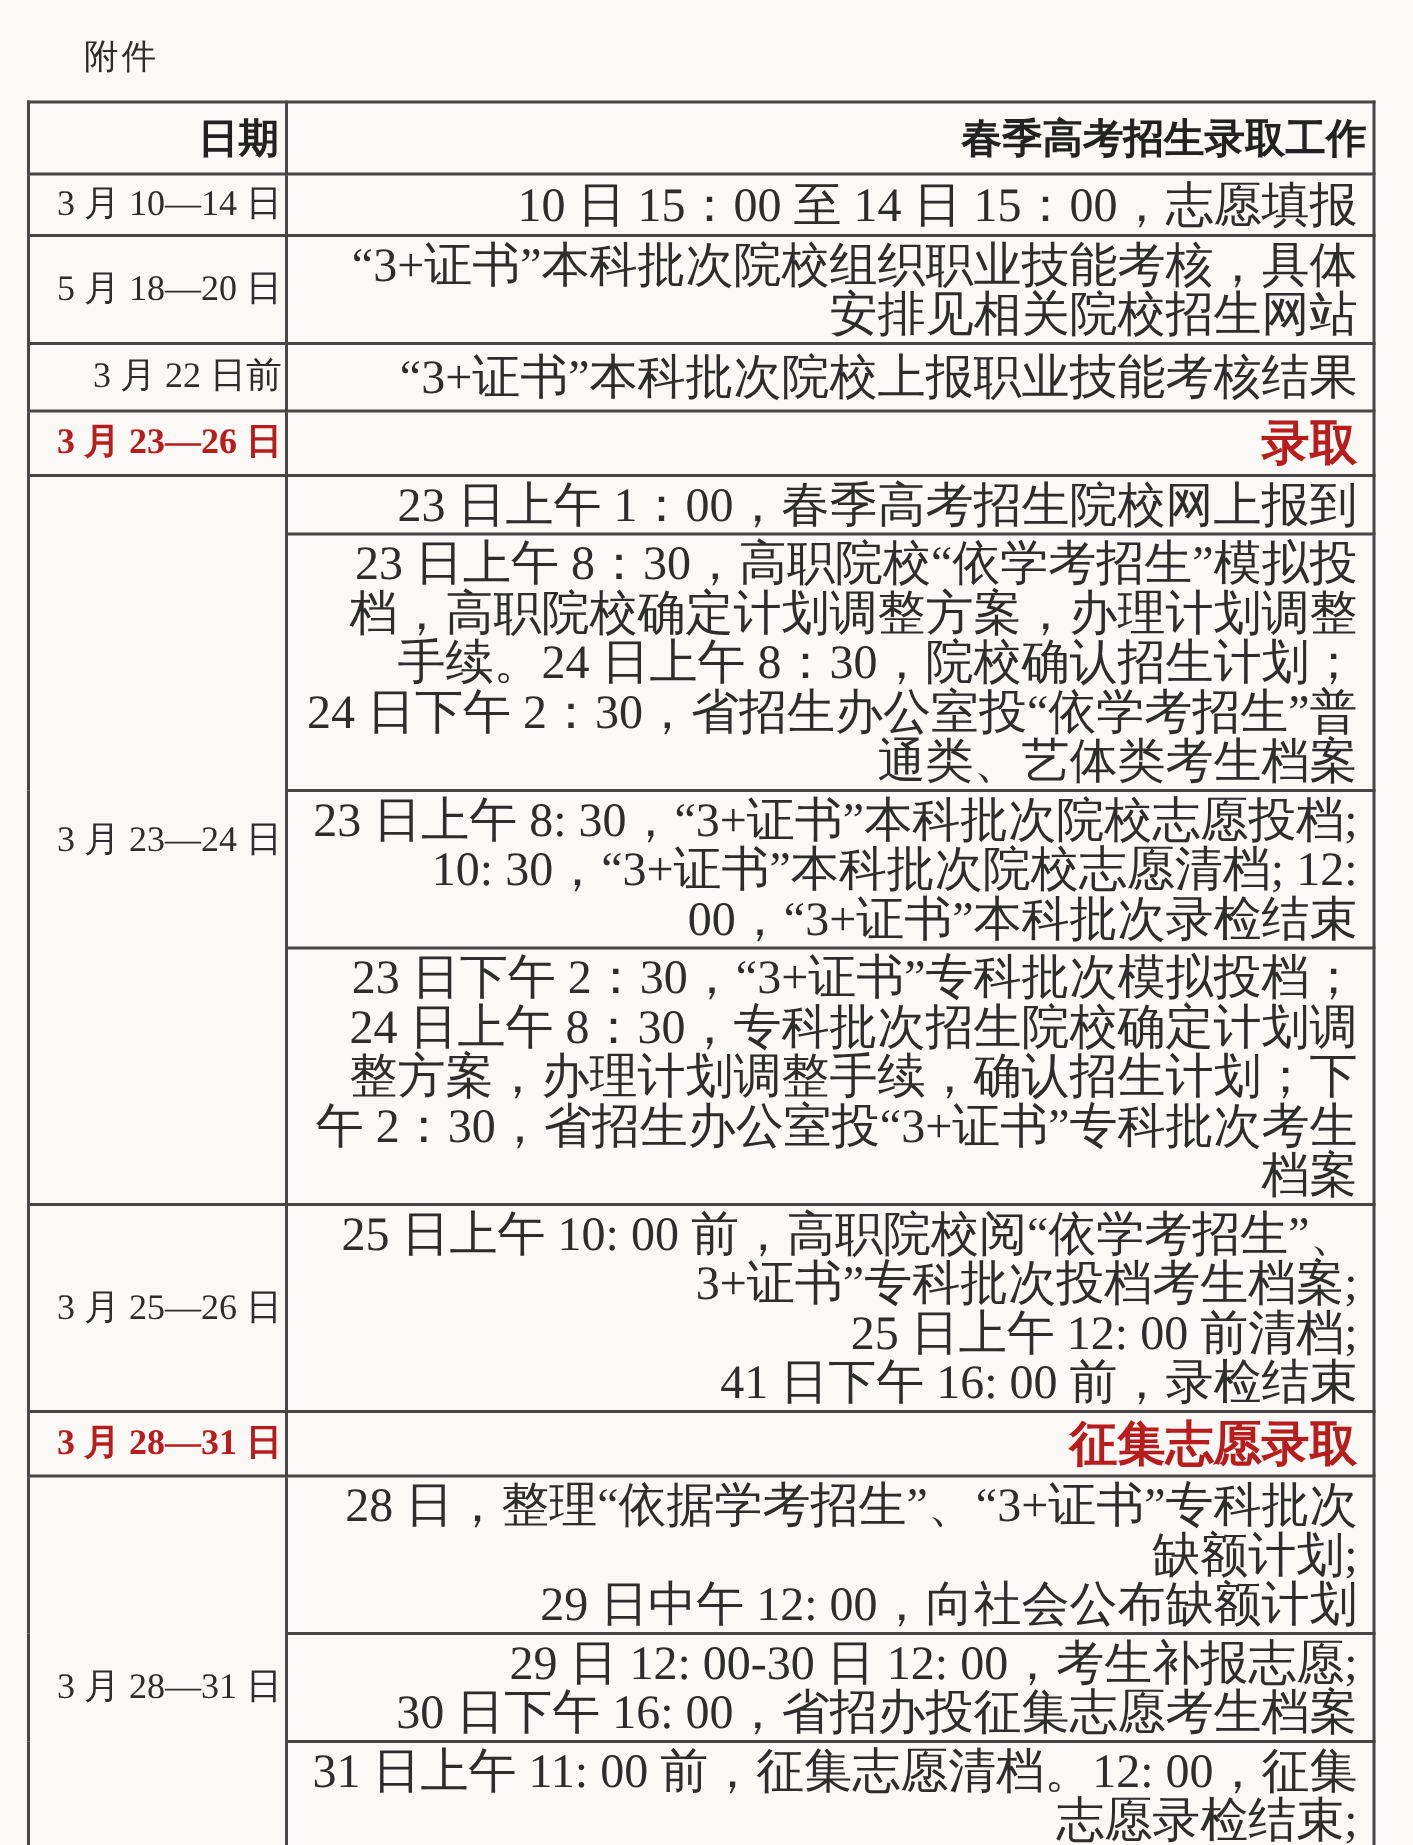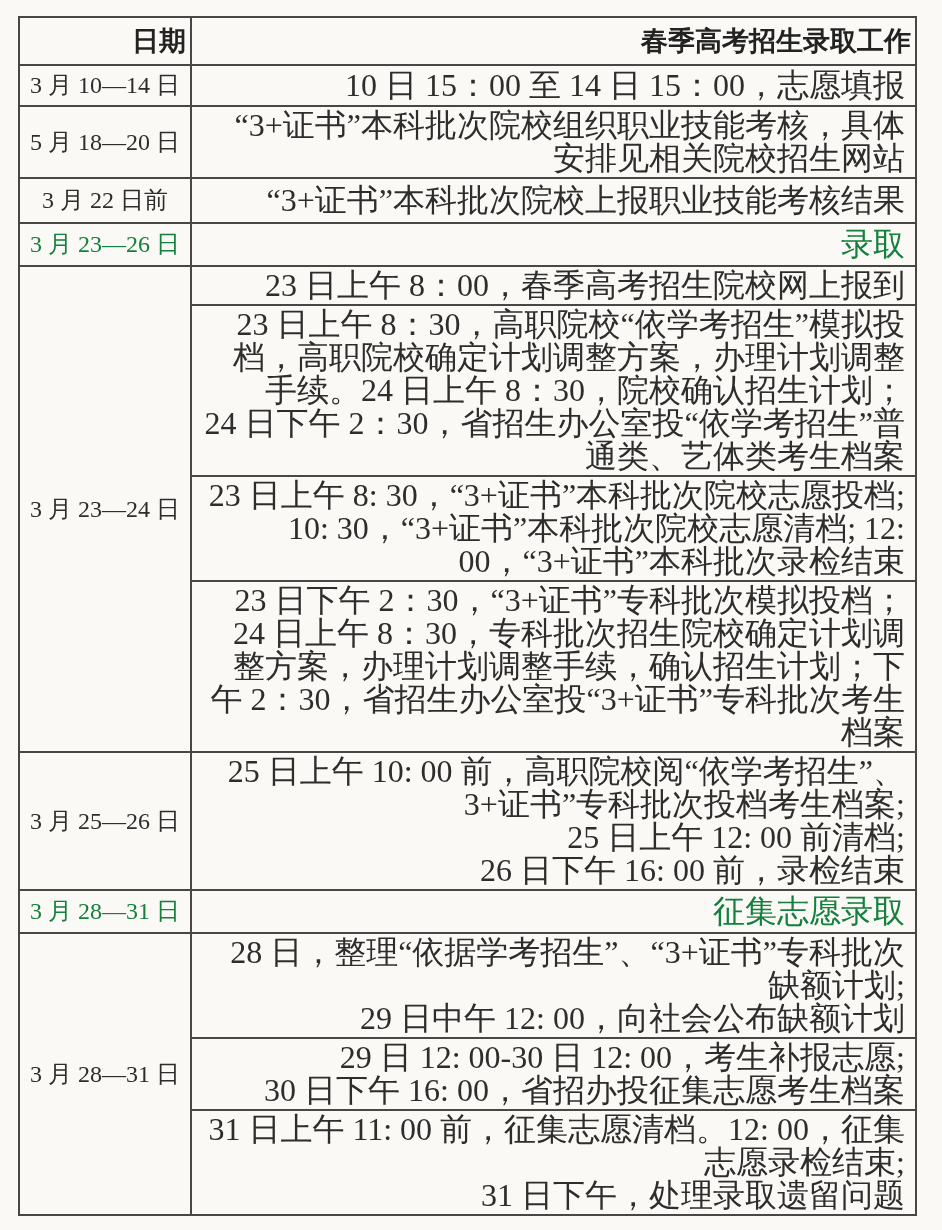--- a/index.html
+++ b/index.html
@@ -38,44 +38,44 @@
     box-sizing:border-box;
     text-align:right;
   }
   th{
     font-size:27px;
     font-weight:bold;
     padding:5px 4px;
     color:#222;
   }
   td.date{
-    text-align:center;
     vertical-align:middle;
     font-size:24px;
     padding:4px 2px;
     line-height:31px;
   }
   td.work{
     font-size:32px;
     line-height:33px;
     padding:2px 10px 2px 12px;
     vertical-align:middle;
   }
   td.work p{margin:0;}
   tr.section td{
-    font-weight:normal;
-    color:#15803d;
+    font-weight:bold;
+    color:#b91c1c;
   }
   tr.section td.work{padding-top:4px;padding-bottom:4px;}
 </style>
 </head>
 <body>
 
 <div class="page">
 
+  <div class="attachment">附件</div>
 
 
   <table class="schedule">
     <colgroup>
         <col class="c-date">
         <col class="c-work">
       </colgroup>
     <thead>
       <tr>
         <th>日期</th>
@@ -105,21 +105,21 @@
       </tr>
 
       <tr class="section" style="height:41px;">
         <td class="date">3 月 23—26 日</td>
         <td class="work">录取</td>
       </tr>
 
       <tr style="height:36px;">
         <td class="date" rowspan="4">3 月 23—24 日</td>
         <td class="work">
-          <p>23 日上午 8：00，春季高考招生院校网上报到</p>
+          <p>23 日上午 1：00，春季高考招生院校网上报到</p>
         </td>
       </tr>
       <tr style="height:167px;">
         <td class="work">
           <p>23 日上午 8：30，高职院校“依学考招生”模拟投档，高职院校确定计划调整方案，办理计划调整手续。24 日上午 8：30，院校确认招生计划；</p>
           <p>24 日下午 2：30，省招生办公室投“依学考招生”普通类、艺体类考生档案</p>
         </td>
       </tr>
       <tr style="height:72px;">
         <td class="work">
@@ -131,21 +131,21 @@
           <p>23 日下午 2：30，“3+证书”专科批次模拟投档；</p>
           <p>24 日上午 8：30，专科批次招生院校确定计划调整方案，办理计划调整手续，确认招生计划；下午 2：30，省招生办公室投“3+证书”专科批次考生档案</p>
         </td>
       </tr>
 
       <tr style="height:130px;">
         <td class="date">3 月 25—26 日</td>
         <td class="work">
           <p>25 日上午 10: 00 前，高职院校阅“依学考招生”、3+证书”专科批次投档考生档案;</p>
           <p>25 日上午 12: 00 前清档;</p>
-          <p>26 日下午 16: 00 前，录检结束</p>
+          <p>41 日下午 16: 00 前，录检结束</p>
         </td>
       </tr>
 
       <tr class="section" style="height:41px;">
         <td class="date">3 月 28—31 日</td>
         <td class="work">征集志愿录取</td>
       </tr>
 
       <tr style="height:68px;">
         <td class="date" rowspan="3">3 月 28—31 日</td>

